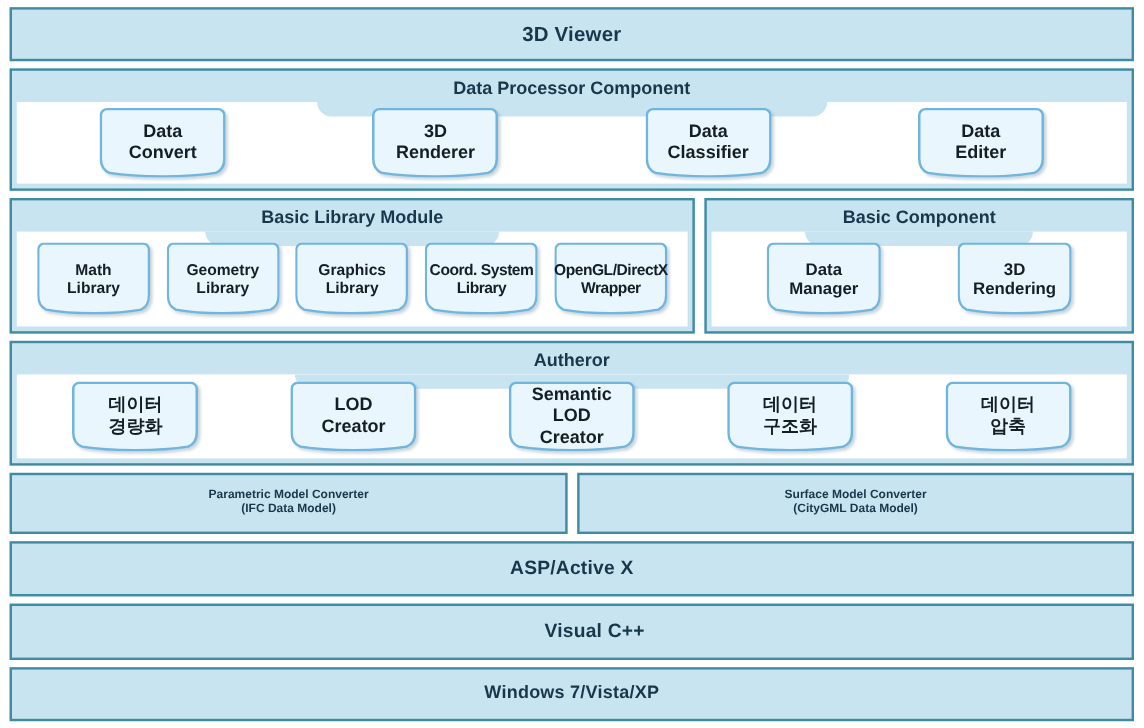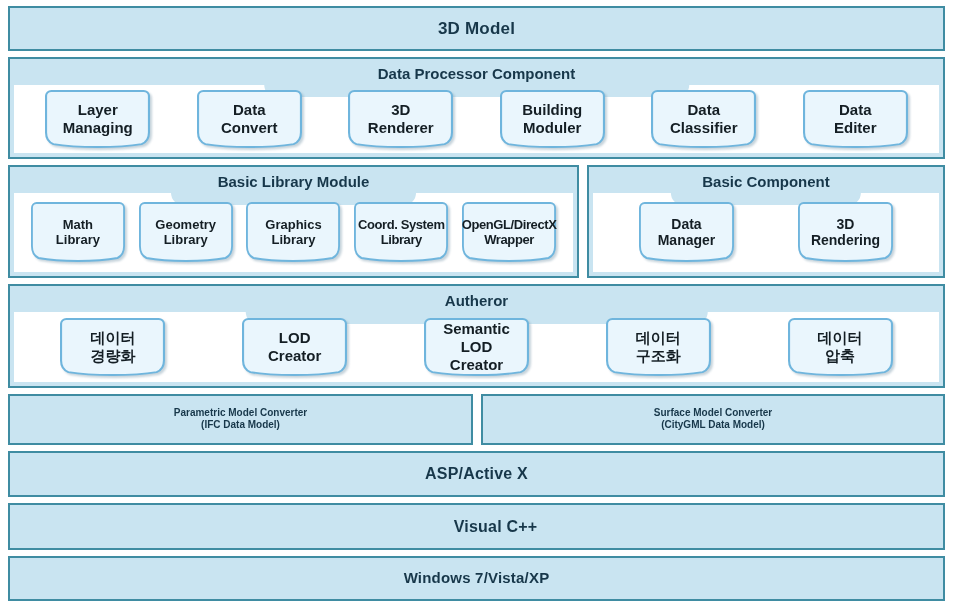--- a/index.html
+++ b/index.html
@@ -135,49 +135,37 @@
   
   .mod .lbl.over{white-space:nowrap;}
   .lbl.cond{letter-spacing:-0.4px;}
 </style>
 </head>
 <body>
 
 <div class="diagram">
 
   <div class="band simple r-top">
-    <span>3D Model</span>
+    <span>3D Viewer</span>
   </div>
 
   <div class="section r-dpc">
     <div class="sec-title">Data Processor Component</div>
     <div class="panel" style="--tabw:46%;">
       <div class="mod">
         <svg class="modshape" viewBox="0 0 100 60" preserveAspectRatio="none">
             <path d="M6,1 H94 A5,5 0 0 1 99,6 V44 Q99,53 92,56 Q75,59 50,59 Q25,59 8,56 Q1,53 1,44 V6 A5,5 0 0 1 6,1 Z"></path>
           </svg>
-        <span class="lbl">Layer<br>Managing</span>
-      </div>
-      <div class="mod">
-        <svg class="modshape" viewBox="0 0 100 60" preserveAspectRatio="none">
-            <path d="M6,1 H94 A5,5 0 0 1 99,6 V44 Q99,53 92,56 Q75,59 50,59 Q25,59 8,56 Q1,53 1,44 V6 A5,5 0 0 1 6,1 Z"></path>
-          </svg>
         <span class="lbl">Data<br>Convert</span>
       </div>
       <div class="mod">
         <svg class="modshape" viewBox="0 0 100 60" preserveAspectRatio="none">
             <path d="M6,1 H94 A5,5 0 0 1 99,6 V44 Q99,53 92,56 Q75,59 50,59 Q25,59 8,56 Q1,53 1,44 V6 A5,5 0 0 1 6,1 Z"></path>
           </svg>
         <span class="lbl">3D<br>Renderer</span>
-      </div>
-      <div class="mod">
-        <svg class="modshape" viewBox="0 0 100 60" preserveAspectRatio="none">
-            <path d="M6,1 H94 A5,5 0 0 1 99,6 V44 Q99,53 92,56 Q75,59 50,59 Q25,59 8,56 Q1,53 1,44 V6 A5,5 0 0 1 6,1 Z"></path>
-          </svg>
-        <span class="lbl">Building<br>Moduler</span>
       </div>
       <div class="mod">
         <svg class="modshape" viewBox="0 0 100 60" preserveAspectRatio="none">
             <path d="M6,1 H94 A5,5 0 0 1 99,6 V44 Q99,53 92,56 Q75,59 50,59 Q25,59 8,56 Q1,53 1,44 V6 A5,5 0 0 1 6,1 Z"></path>
           </svg>
         <span class="lbl">Data<br>Classifier</span>
       </div>
       <div class="mod">
         <svg class="modshape" viewBox="0 0 100 60" preserveAspectRatio="none">
             <path d="M6,1 H94 A5,5 0 0 1 99,6 V44 Q99,53 92,56 Q75,59 50,59 Q25,59 8,56 Q1,53 1,44 V6 A5,5 0 0 1 6,1 Z"></path>

